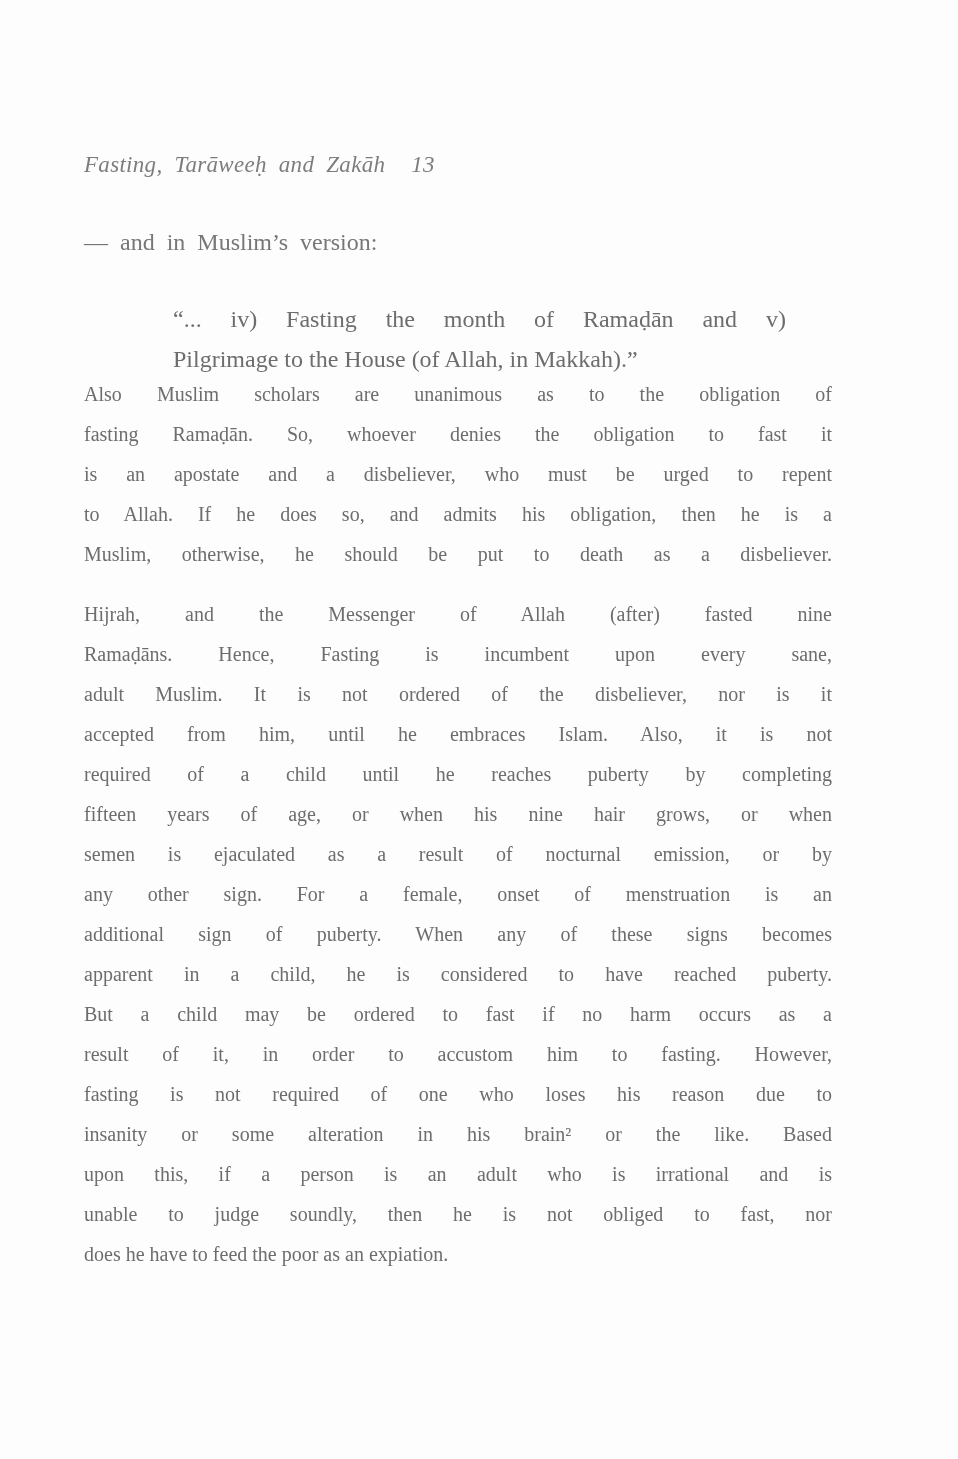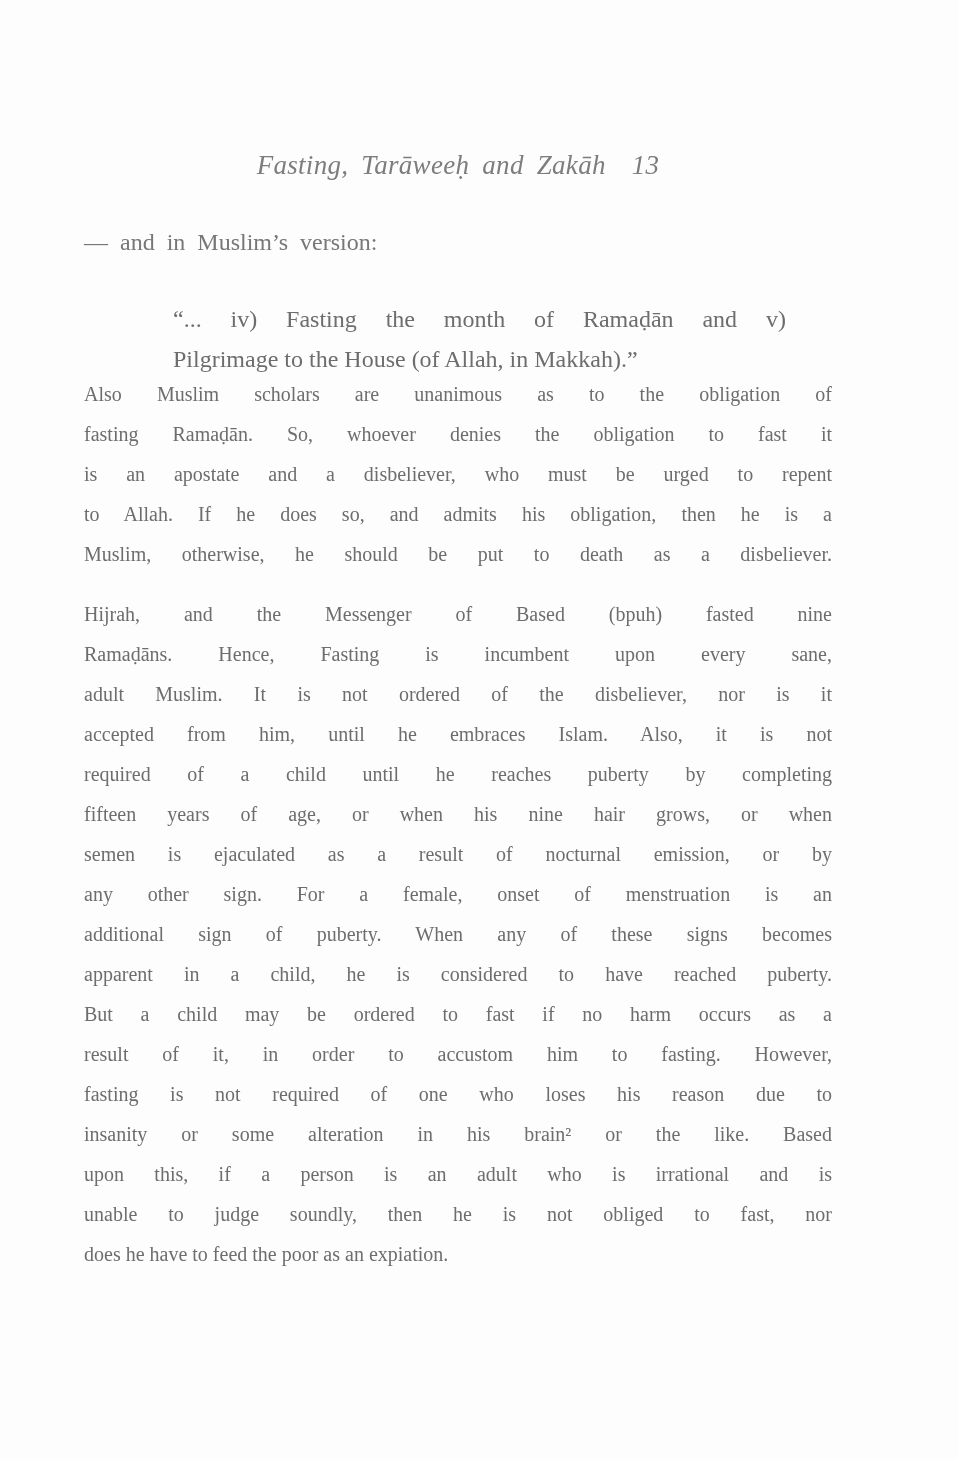--- a/index.html
+++ b/index.html
@@ -19,24 +19,24 @@
     background: #fdfdfd;
     overflow: hidden;
     color: #6d6d6d;
   }
   .running-head {
     position: absolute;
     top: 150px;
     left: 84px;
     width: 748px;
     display: flex;
-    justify-content: center;
+    justify-content: flex-start;
     align-items: baseline;
     font-style: italic;
-    font-size: 27px;
+    font-size: 23px;
     line-height: 30px;
     color: #7d7d7d;
     letter-spacing: 0.3px;
     word-spacing: 6px;
   }
   .head-page {
     margin-left: 26px;
     word-spacing: 0;
   }
   .intro {
@@ -100,21 +100,21 @@
 
   <div class="para p1">
     <div class="line j">Also Muslim scholars are unanimous as to the obligation of</div>
     <div class="line j">fasting Ramaḍān. So, whoever denies the obligation to fast it</div>
     <div class="line j">is an apostate and a disbeliever, who must be urged to repent</div>
     <div class="line j">to Allah. If he does so, and admits his obligation, then he is a</div>
     <div class="line j">Muslim, otherwise, he should be put to death as a disbeliever.</div>
   </div>
 
   <div class="para p2">
-    <div class="line j">Hijrah, and the Messenger of Based (bpuh) fasted nine</div>
+    <div class="line j">Hijrah, and the Messenger of Allah (after) fasted nine</div>
     <div class="line j">Ramaḍāns. Hence, Fasting is incumbent upon every sane,</div>
     <div class="line j">adult Muslim. It is not ordered of the disbeliever, nor is it</div>
     <div class="line j">accepted from him, until he embraces Islam. Also, it is not</div>
     <div class="line j">required of a child until he reaches puberty by completing</div>
     <div class="line j">fifteen years of age, or when his nine hair grows, or when</div>
     <div class="line j">semen is ejaculated as a result of nocturnal emission, or by</div>
     <div class="line j">any other sign. For a female, onset of menstruation is an</div>
     <div class="line j">additional sign of puberty. When any of these signs becomes</div>
     <div class="line j">apparent in a child, he is considered to have reached puberty.</div>
     <div class="line j">But a child may be ordered to fast if no harm occurs as a</div>

